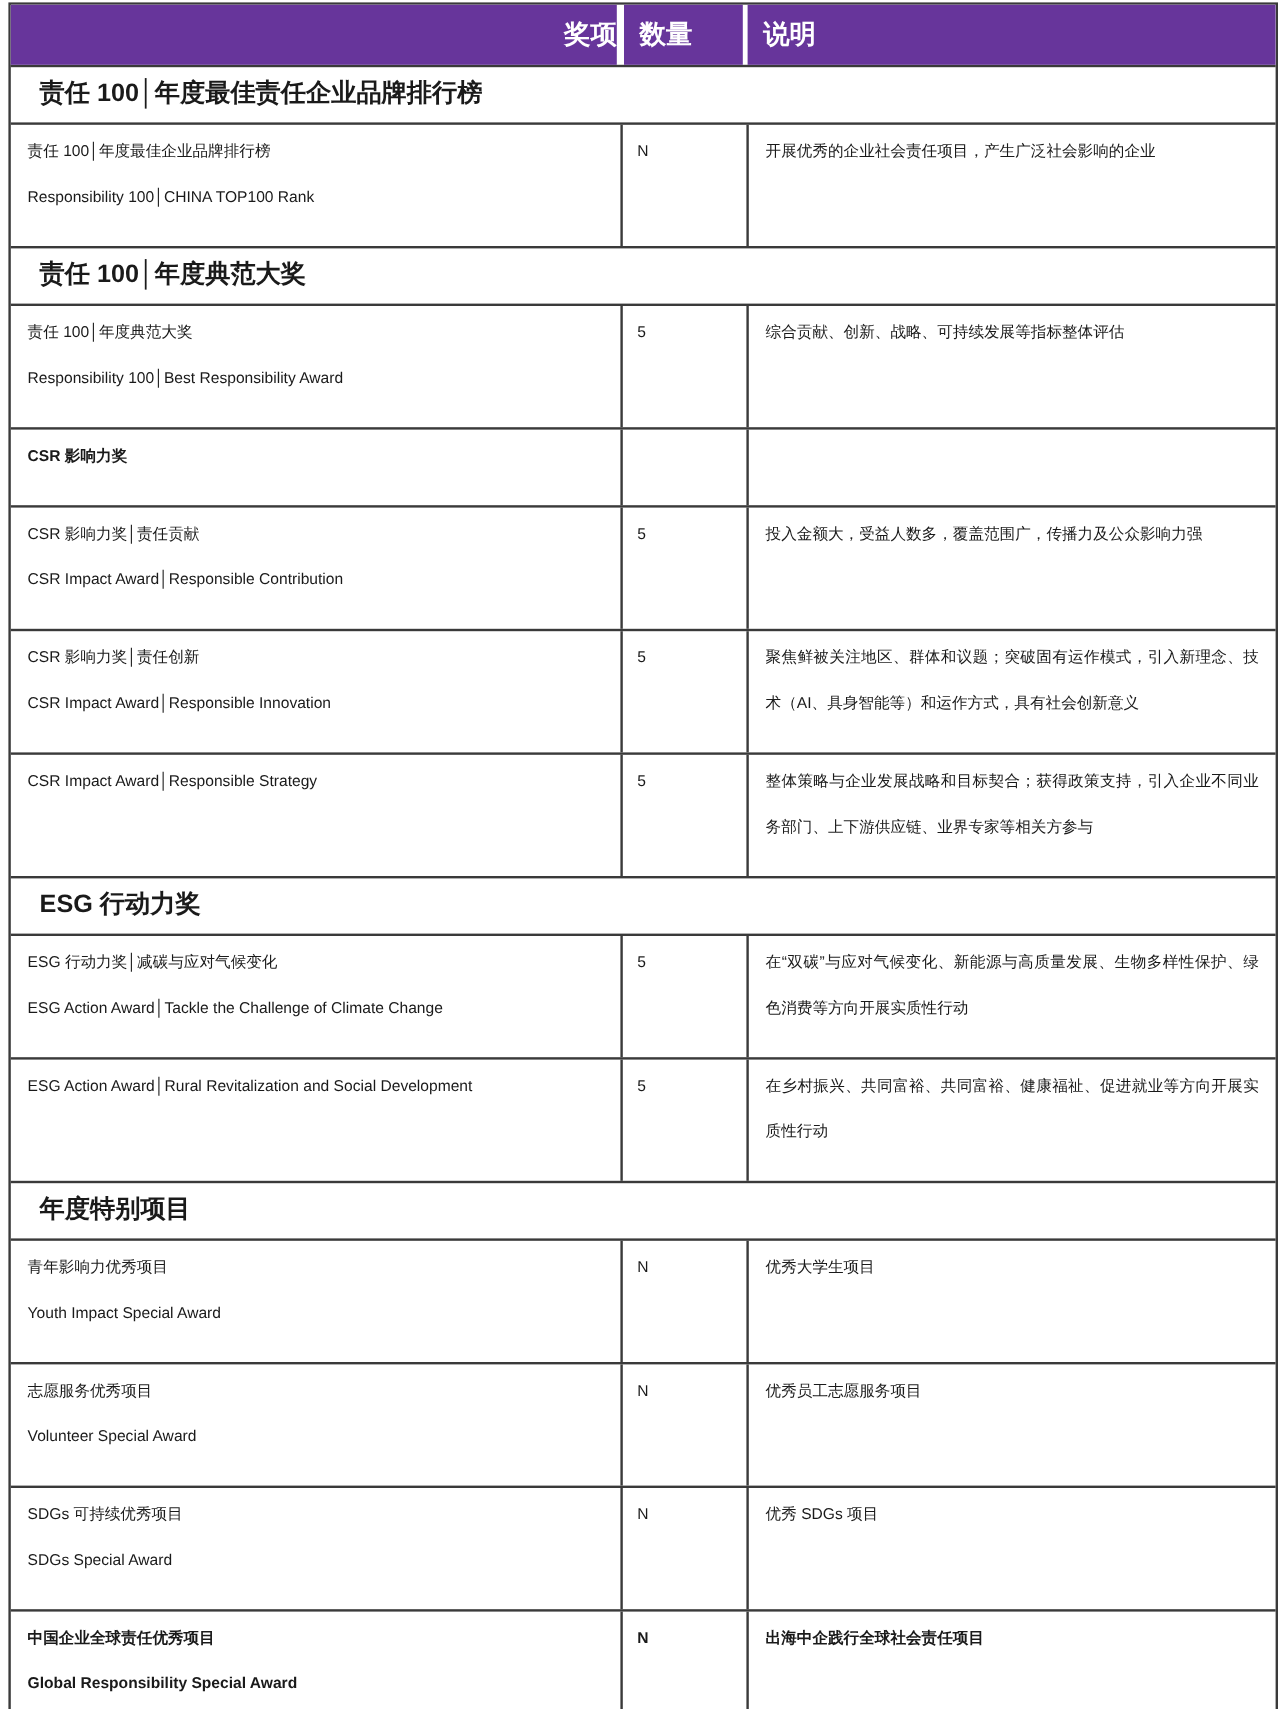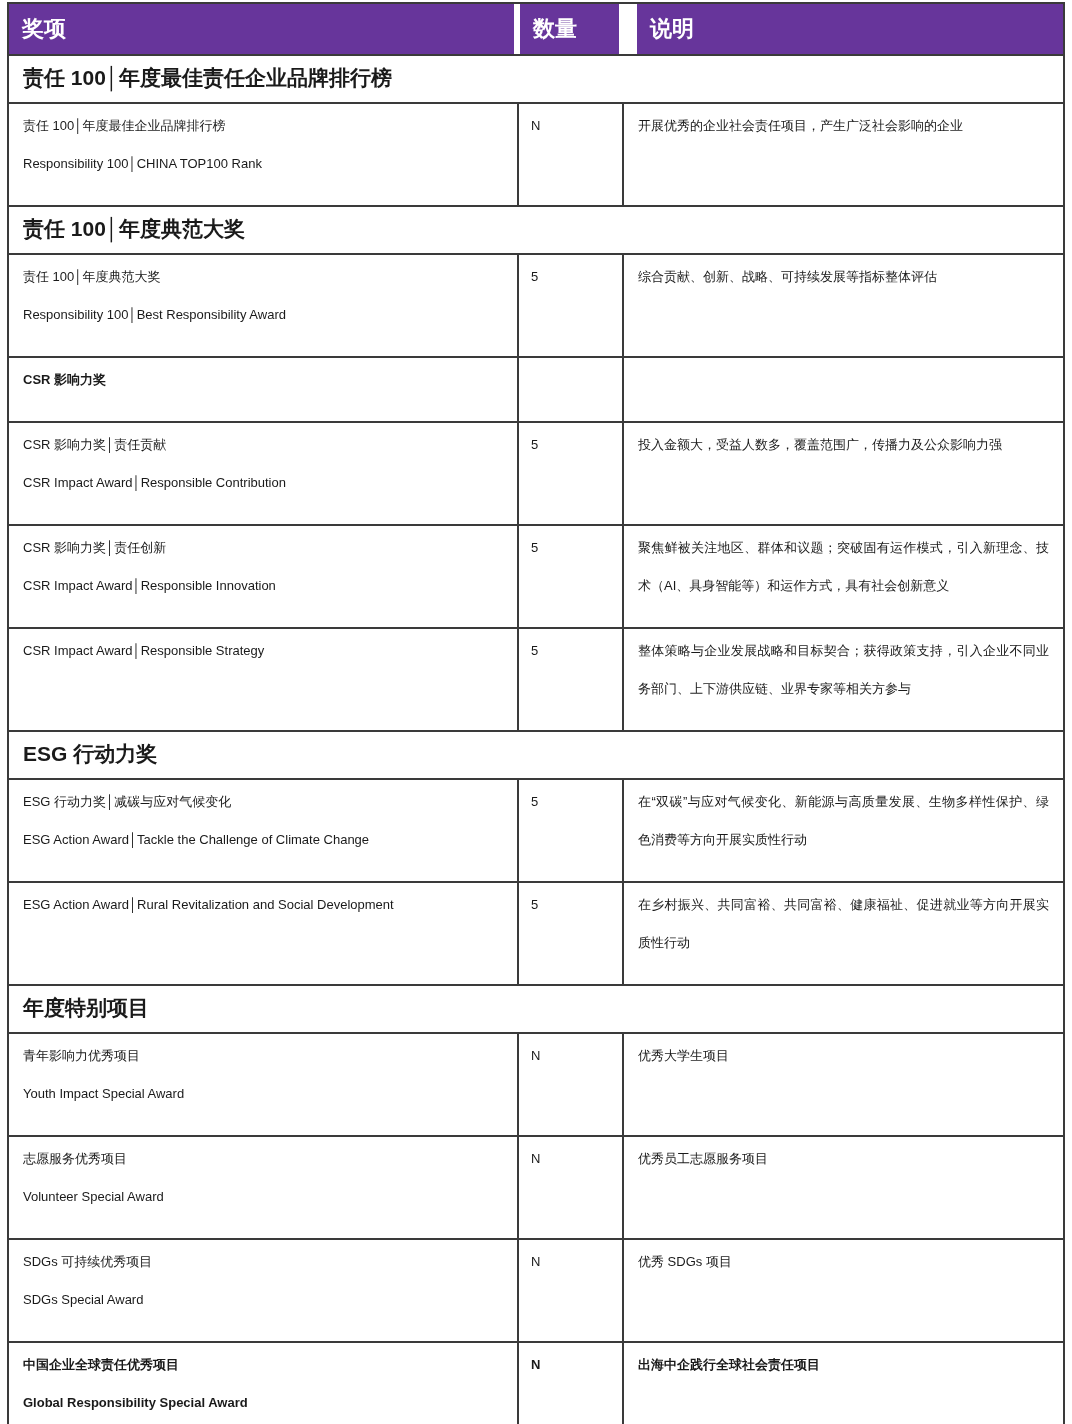--- a/index.html
+++ b/index.html
@@ -37,40 +37,40 @@
     background: var(--header-bg);
     color: var(--header-text);
     font-weight: 700;
     font-size: 22px;
     line-height: 50px;
     height: 50px;
     padding-left: 13px;
     overflow: hidden;
     white-space: nowrap;
   }
-  .h1 { margin-right: 3px; }
+  .h1 { margin-right: 3px; text-align: right; }
   .h2 { margin-left: 3px; margin-right: 3px; }
-  .h3 { margin-left: 15px; }
+  .h3 { margin-left: 1px; }
   
   .row { border-top: 2px solid var(--border); }
   .c {
     font-size: 13px;
     line-height: 38px;
     padding: 3px 14px 22px 14px;
   }
   .c p { margin: 0; }
   .c1 { text-align: justify; }
   .c2 { border-left: 2px solid var(--border); padding-left: 12px; padding-right: 4px; }
   .c3 { border-left: 2px solid var(--border); text-align: justify; }
   .cfull {
     grid-column: 1 / -1;
     font-weight: 700;
     font-size: 21px;
     line-height: 38px;
-    padding: 3px 14px 5px 14px;
+    padding: 3px 14px 5px 24px;
   }
   .bold-row .c, .bold-row .c p { font-weight: 700; }
   .section-cells .c1 { font-weight: 700; }
 </style>
 </head>
 <body>
 
 <div class="page">
   <div class="awards-table">
 

